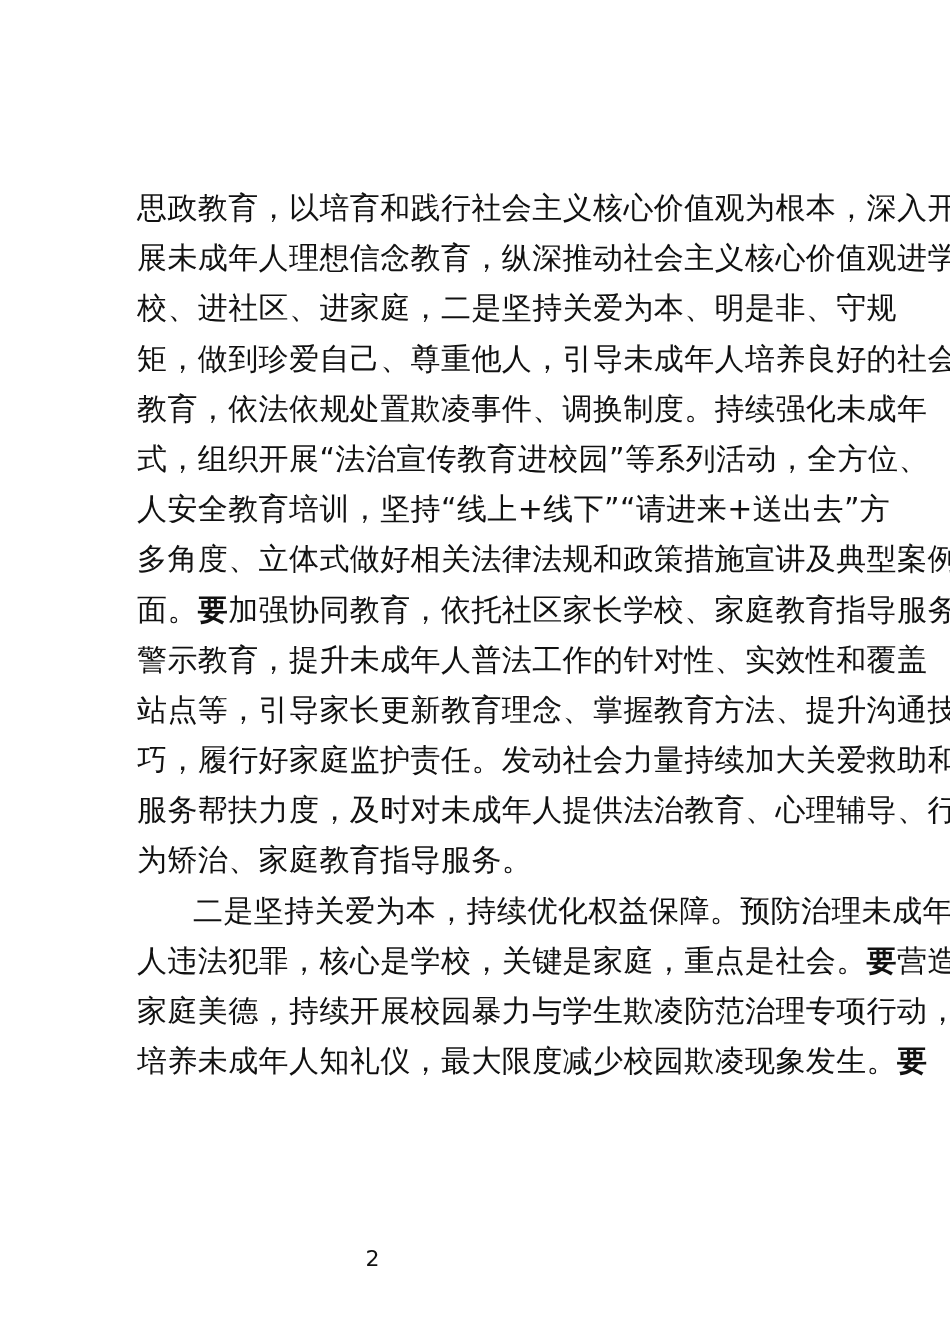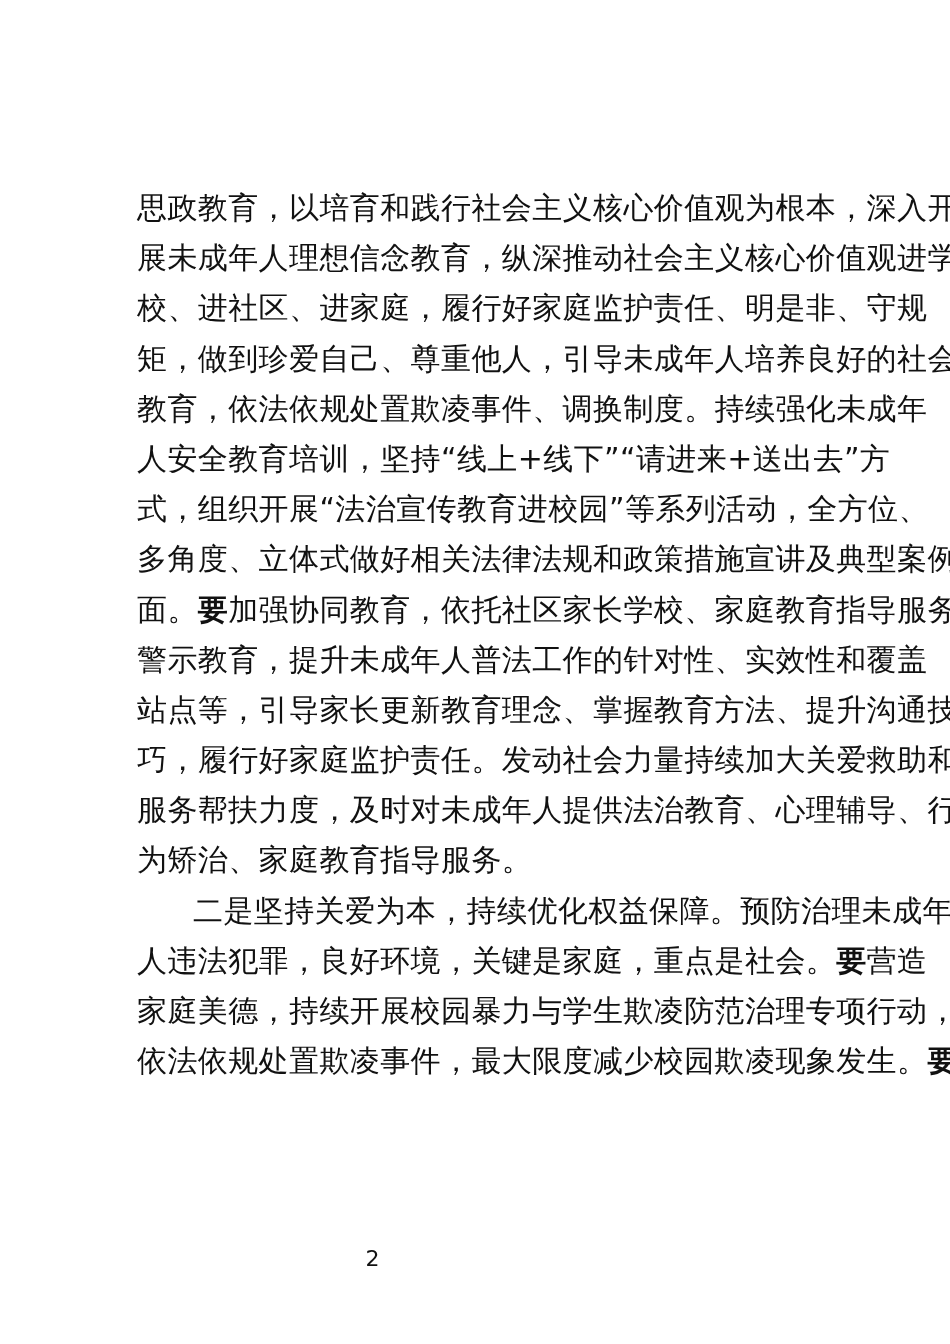--- a/index.html
+++ b/index.html
@@ -53,31 +53,31 @@
       color: #111111;
     }
   </style>
 </head>
 <body>
 
 <div class="page">
   <div class="body-text" id="body-text">
       <div class="line"><span class="seg">思政教育，以培育和践行社会主义核心价值观为根本，深入开</span></div>
       <div class="line"><span class="seg">展未成年人理想信念教育，纵深推动社会主义核心价值观进学</span></div>
-      <div class="line"><span class="seg">校、进社区、进家庭，履行好家庭监护责任、明是非、守规</span></div>
+      <div class="line"><span class="seg">校、进社区、进家庭，二是坚持关爱为本、明是非、守规</span></div>
       <div class="line"><span class="seg">矩，做到珍爱自己、尊重他人，引导未成年人培养良好的社会</span></div>
       <div class="line"><span class="seg">教育，依法依规处置欺凌事件、调换制度。持续强化未成年</span></div>
+      <div class="line"><span class="seg">式，组织开展“法治宣传教育进校园”等系列活动，全方位、</span></div>
       <div class="line"><span class="seg">人安全教育培训，坚持“线上+线下”“请进来+送出去”方</span></div>
-      <div class="line"><span class="seg">式，组织开展“法治宣传教育进校园”等系列活动，全方位、</span></div>
       <div class="line"><span class="seg">多角度、立体式做好相关法律法规和政策措施宣讲及典型案例</span></div>
       <div class="line"><span class="seg">面。</span><span class="seg bold">要</span><span class="seg">加强协同教育，依托社区家长学校、家庭教育指导服务</span></div>
       <div class="line"><span class="seg">警示教育，提升未成年人普法工作的针对性、实效性和覆盖</span></div>
       <div class="line"><span class="seg">站点等，引导家长更新教育理念、掌握教育方法、提升沟通技</span></div>
       <div class="line"><span class="seg">巧，履行好家庭监护责任。发动社会力量持续加大关爱救助和</span></div>
       <div class="line"><span class="seg">服务帮扶力度，及时对未成年人提供法治教育、心理辅导、行</span></div>
       <div class="line"><span class="seg">为矫治、家庭教育指导服务。</span></div>
       <div class="line indent"><span class="seg">二是坚持关爱为本，持续优化权益保障。预防治理未成年</span></div>
-      <div class="line"><span class="seg">人违法犯罪，良好环境，关键是家庭，重点是社会。</span><span class="seg bold">要</span><span class="seg">营造</span></div>
+      <div class="line"><span class="seg">人违法犯罪，核心是学校，关键是家庭，重点是社会。</span><span class="seg bold">要</span><span class="seg">营造</span></div>
       <div class="line"><span class="seg">家庭美德，持续开展校园暴力与学生欺凌防范治理专项行动，</span></div>
-      <div class="line"><span class="seg">依法依规处置欺凌事件，最大限度减少校园欺凌现象发生。</span><span class="seg bold">要</span></div>
+      <div class="line"><span class="seg">培养未成年人知礼仪，最大限度减少校园欺凌现象发生。</span><span class="seg bold">要</span></div>
     </div>
   <div class="page-number">2</div>
 </div>
 
 </body></html>

